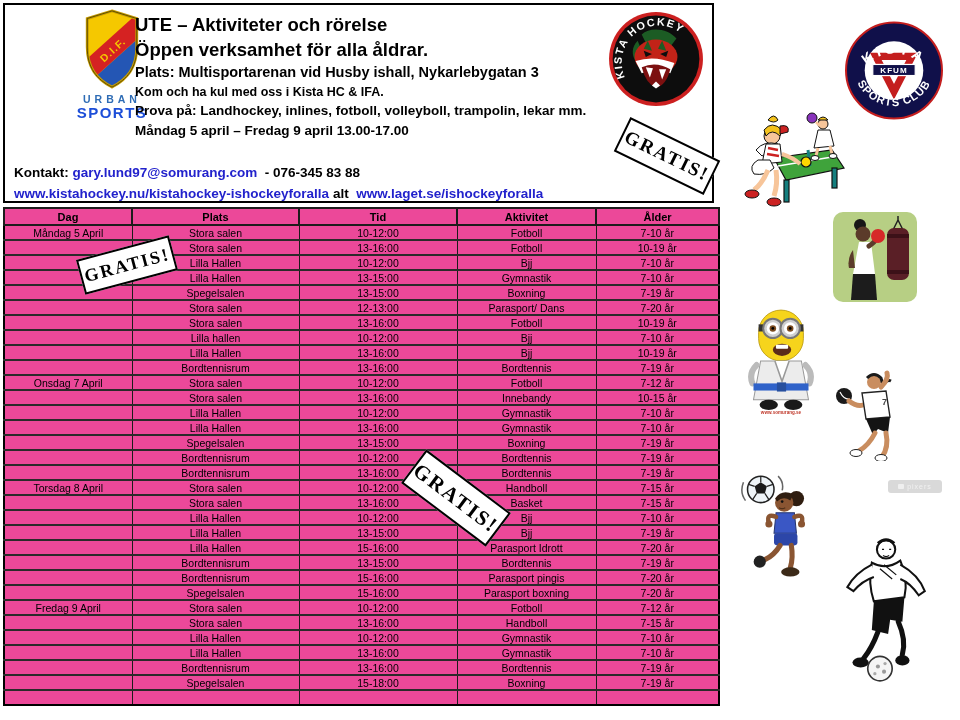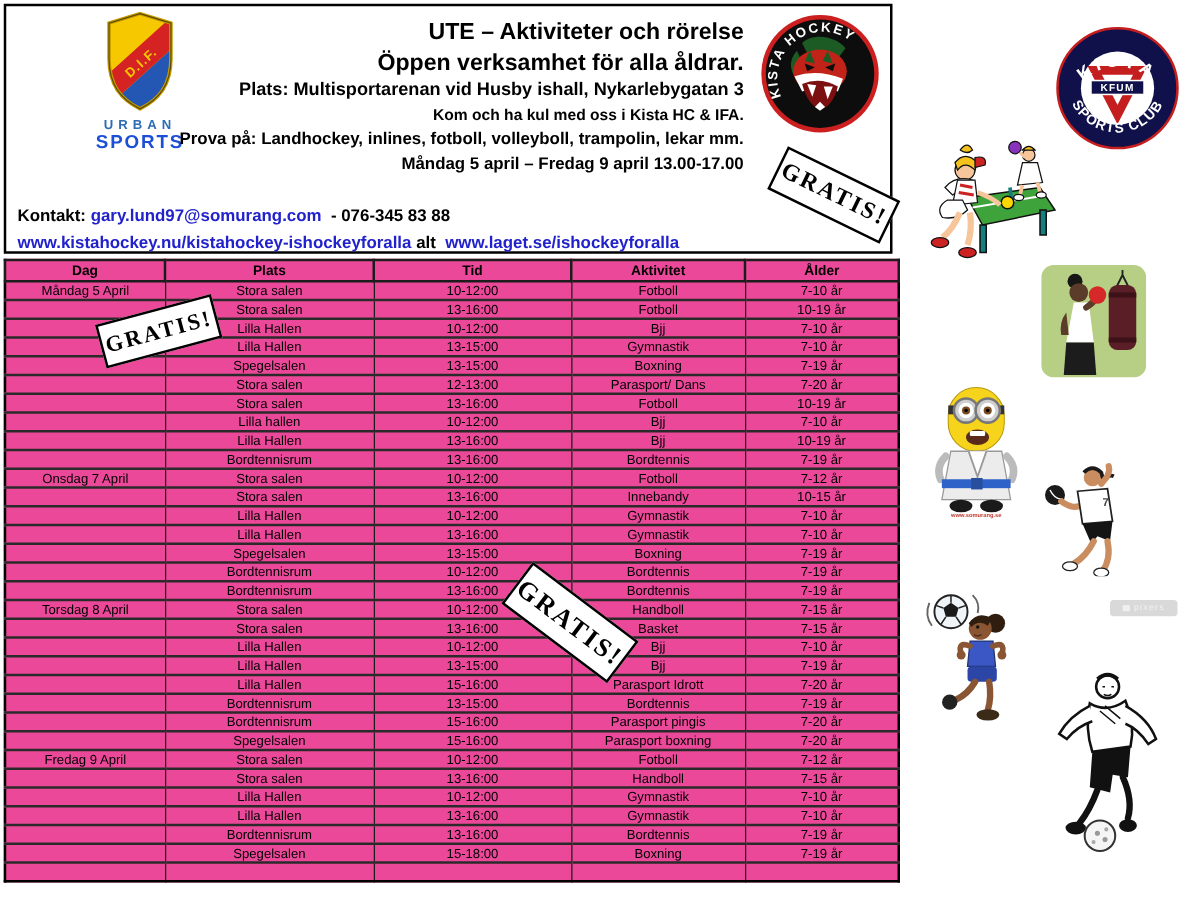--- a/index.html
+++ b/index.html
@@ -5,23 +5,23 @@
   html,body{margin:0;padding:0;}
   body{width:960px;height:720px;background:#fff;font-family:"Liberation Sans",sans-serif;}
   .page{position:relative;width:960px;height:720px;background:#fff;overflow:hidden;}
 
   
   .header-box{position:absolute;left:3px;top:3px;width:711px;height:200px;border:2.5px solid #000;background:#fff;box-sizing:border-box;}
   .dif-logo{position:absolute;left:70px;top:4px;width:74px;text-align:center;}
   .dif-urban{color:#2e6cb5;font-weight:bold;font-size:10.5px;letter-spacing:4px;line-height:11px;margin-top:1px;}
   .dif-sports{color:#1d4ed8;font-weight:bold;font-size:15px;letter-spacing:1.5px;line-height:15px;}
 
-  .title-block{position:absolute;left:130px;top:7px;width:460px;text-align:right;color:#000;font-weight:bold;}
+  .title-block{position:absolute;left:130px;top:7px;width:460px;text-align:left;color:#000;font-weight:bold;}
   .t1{font-size:18.5px;line-height:25px;}
-  .t2{font-size:18.5px;line-height:25px;margin-left:32px;}
+  .t2{font-size:18.5px;line-height:25px;}
   .t3{font-size:14.5px;line-height:21px;}
   .t4{font-size:12.5px;line-height:18px;}
   .t5{font-size:13.5px;line-height:20px;}
   .t6{font-size:13.5px;line-height:20px;}
 
   .contact{position:absolute;left:9px;top:157px;font-weight:bold;font-size:13.5px;line-height:21px;white-space:nowrap;}
   .blue{color:#2222cc;}
   .black{color:#000;}
 
   

